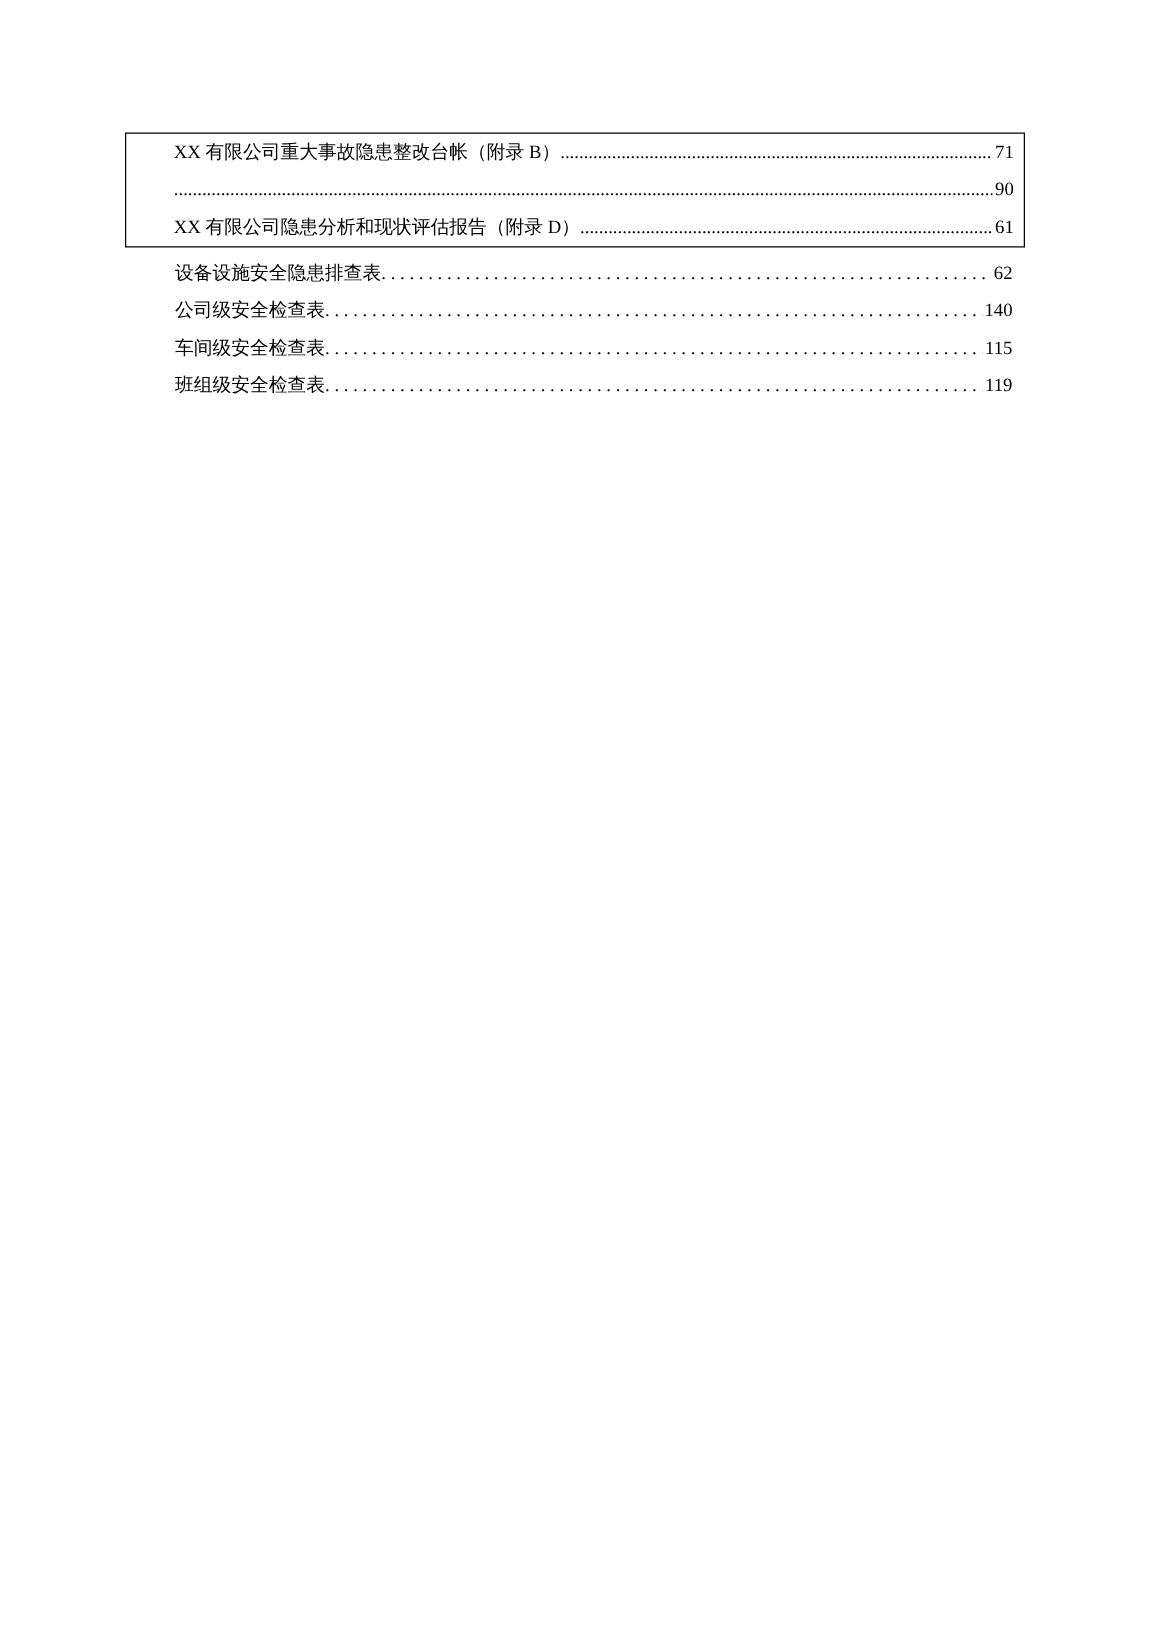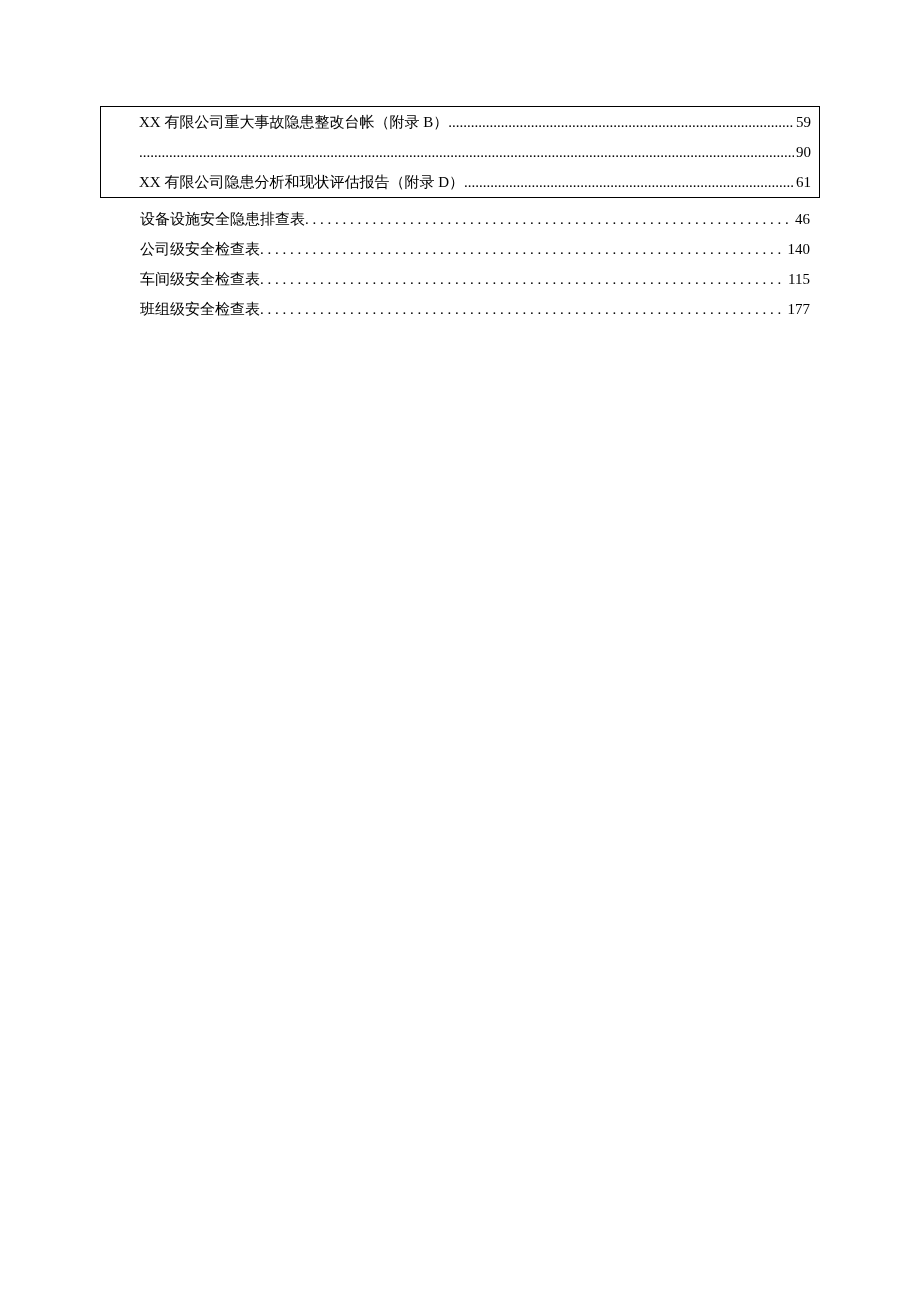--- a/index.html
+++ b/index.html
@@ -68,58 +68,58 @@
 </head>
 <body>
 
 <div class="page">
 
   <div class="boxed-section">
 
     <div class="toc-row boxed-row">
       <span class="toc-label">XX 有限公司重大事故隐患整改台帐（附录 B）</span>
       <span class="toc-dots tight"></span>
-      <span class="toc-page">59</span>
+      <span class="toc-page">71</span>
     </div>
 
     <div class="toc-row boxed-row">
       <span class="toc-dots tight"></span>
       <span class="toc-page">90</span>
     </div>
 
     <div class="toc-row boxed-row">
       <span class="toc-label">XX 有限公司隐患分析和现状评估报告（附录 D）</span>
       <span class="toc-dots tight"></span>
       <span class="toc-page">61</span>
     </div>
 
   </div>
 
   <div class="plain-section">
 
     <div class="toc-row plain-row">
       <span class="toc-label">设备设施安全隐患排查表</span>
       <span class="toc-dots spaced"></span>
-      <span class="toc-page">46</span>
+      <span class="toc-page">62</span>
     </div>
 
 
     <div class="toc-row plain-row">
       <span class="toc-label">公司级安全检查表</span>
       <span class="toc-dots spaced"></span>
       <span class="toc-page">140</span>
     </div>
 
     <div class="toc-row plain-row">
       <span class="toc-label">车间级安全检查表</span>
       <span class="toc-dots spaced"></span>
       <span class="toc-page">115</span>
     </div>
 
     <div class="toc-row plain-row">
       <span class="toc-label">班组级安全检查表</span>
       <span class="toc-dots spaced"></span>
-      <span class="toc-page">177</span>
+      <span class="toc-page">119</span>
     </div>
 
   </div>
 
 </div>
 
 </body></html>

